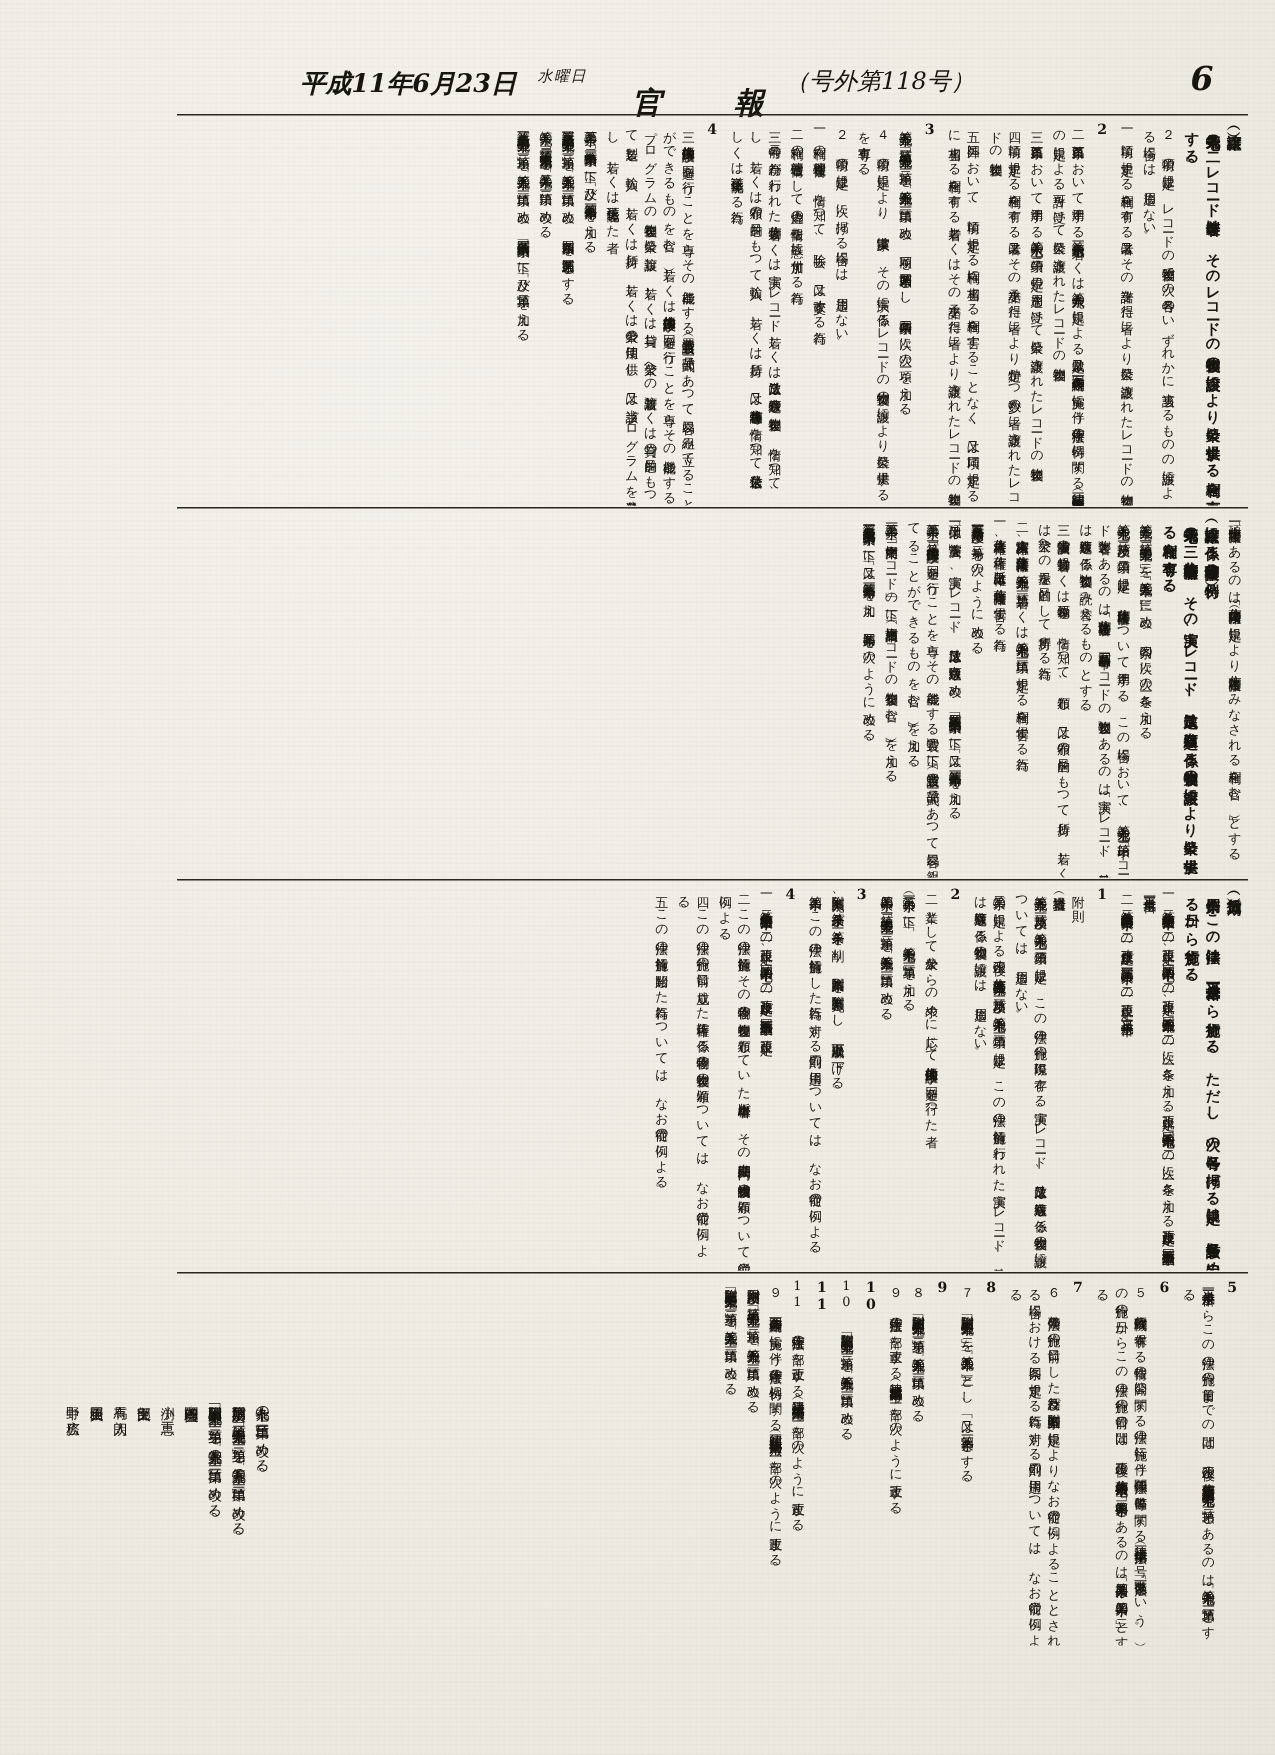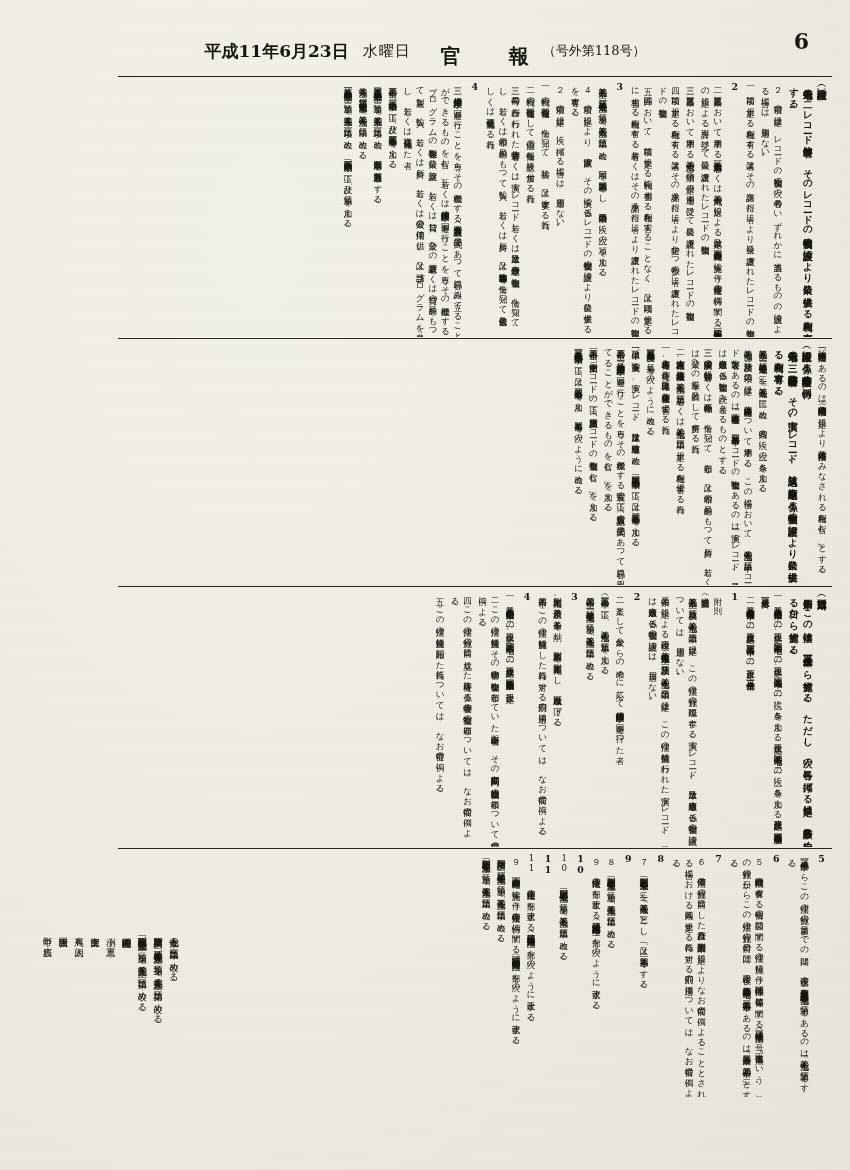--- a/index.html
+++ b/index.html
@@ -19,30 +19,31 @@
   }
   .grain{
     position:absolute;inset:0;
     background-image:
       repeating-linear-gradient(0deg, rgba(120,110,90,0.035) 0px, rgba(120,110,90,0.035) 1px, transparent 1px, transparent 3px),
       repeating-linear-gradient(90deg, rgba(120,110,90,0.025) 0px, rgba(120,110,90,0.025) 1px, transparent 1px, transparent 4px);
     pointer-events:none;
   }
   
   .masthead{
-    position:absolute;top:32px;left:0;width:850px;
-    display:flex;align-items:center;justify-content:center;
+    position:absolute;top:44px;left:0;width:850px;
+    display:flex;align-items:flex-start;justify-content:center;
     gap:0;
     font-size:17px;letter-spacing:1px;
     white-space:nowrap;
+    font-style:italic;
   }
   .masthead .date{font-size:17px;font-weight:bold;letter-spacing:0px;}
-  .masthead .weekday{font-size:15px;margin-left:14px;letter-spacing:1px;}
+  .masthead .weekday{font-size:10px;margin-left:14px;letter-spacing:1px;}
   .masthead .kanpo{font-size:20px;font-weight:bold;margin-left:30px;letter-spacing:14px;margin-top:11px;}
-  .masthead .issue{font-size:13px;letter-spacing:0px;}
+  .masthead .issue{font-size:16px;letter-spacing:0px;}
   .masthead .pageno{
     position:absolute;right:40px;top:-4px;
     font-size:22px;font-weight:bold;
   }
   
   .band{
     position:absolute;
     left:118px;width:714px;
     border-top:1px solid #2a261f;
   }

